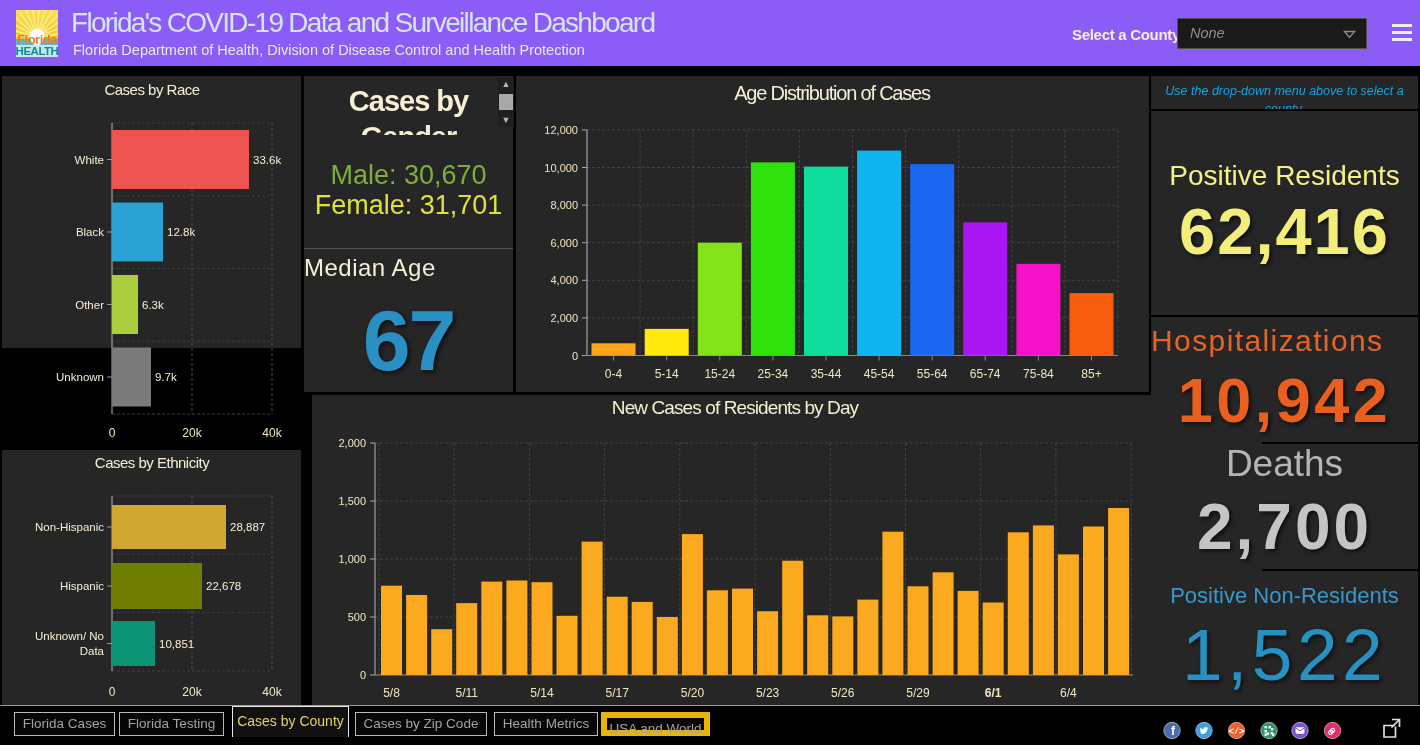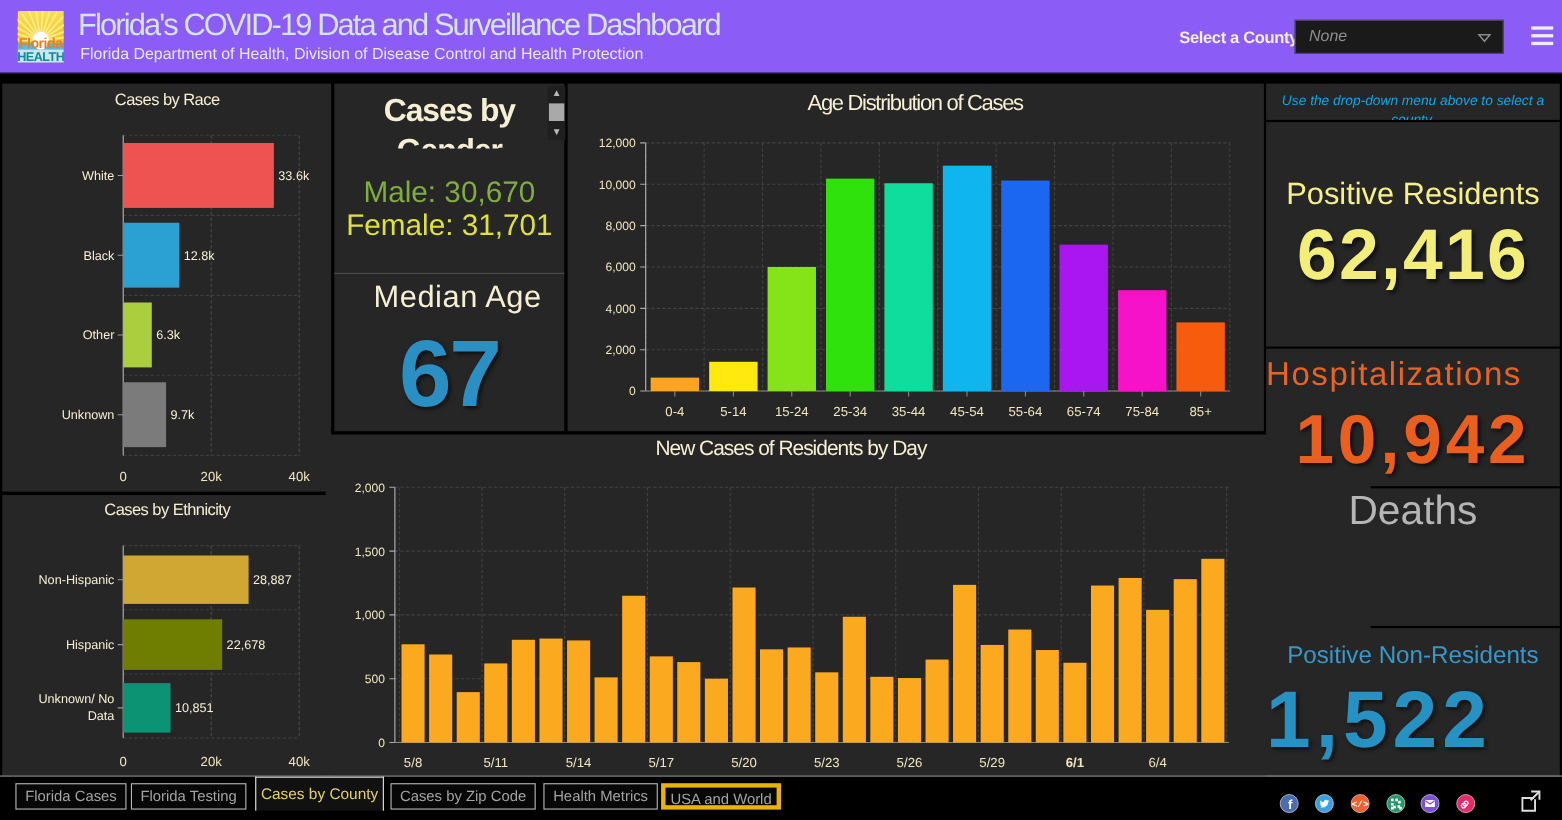--- a/index.html
+++ b/index.html
@@ -47,21 +47,21 @@
         <path d="M1.5 1.5 L11.5 1.5 L6.5 7.5 Z" fill="none" stroke="#8a8a8a" stroke-width="1.4"></path>
       </svg>
   </div>
   <div class="abs" style="left:1392px;top:24px;width:20px;">
     <div style="height:3px;background:#eee;margin-bottom:4px;"></div>
     <div style="height:3px;background:#eee;margin-bottom:4px;"></div>
     <div style="height:3px;background:#eee;"></div>
   </div>
 </div>
 
-<div class="panel" style="left:2px;top:76px;width:299px;height:371px;"><svg width="299" height="371">
+<div class="panel" style="left:2px;top:76px;width:299px;height:272px;"><svg width="299" height="371">
       <text x="150" y="19" font-size="15" letter-spacing="-0.5" fill="#f7efd4" text-anchor="middle">Cases by Race</text>
       <line x1="190" y1="47" x2="190" y2="338" stroke="#4a4a4a" stroke-width="1" stroke-dasharray="3,2"></line>
       <line x1="270" y1="47" x2="270" y2="338" stroke="#4a4a4a" stroke-width="1" stroke-dasharray="3,2"></line>
       <line x1="110" y1="47.0" x2="270" y2="47.0" stroke="#3d3d3d" stroke-width="1" stroke-dasharray="3,2"></line>
       <line x1="110" y1="119.8" x2="270" y2="119.8" stroke="#3d3d3d" stroke-width="1" stroke-dasharray="3,2"></line>
       <line x1="110" y1="192.5" x2="270" y2="192.5" stroke="#3d3d3d" stroke-width="1" stroke-dasharray="3,2"></line>
       <line x1="110" y1="265.2" x2="270" y2="265.2" stroke="#3d3d3d" stroke-width="1" stroke-dasharray="3,2"></line>
       <line x1="110" y1="338.0" x2="270" y2="338.0" stroke="#3d3d3d" stroke-width="1" stroke-dasharray="3,2"></line>
       <line x1="110" y1="47" x2="110" y2="338" stroke="#b5b5b5" stroke-width="1"></line>
       <rect x="110" y="54" width="137" height="59" fill="#ee5351"></rect>
@@ -111,21 +111,21 @@
       <text x="270" y="246" font-size="12" fill="#f1e6bd" text-anchor="middle">40k</text>
     </svg></div>
 
 <div class="panel" style="left:304px;top:76px;width:209px;height:316px;">
   <div class="abs" style="left:0;top:0;width:209px;height:59px;overflow:hidden;text-align:center;">
     <div style="padding-top:7px;font-size:29px;font-weight:bold;letter-spacing:-1px;color:#f7efd4;line-height:36px;">Cases by Gender</div>
   </div>
   <div class="abs" style="left:0;top:84px;width:209px;text-align:center;font-size:27px;color:#7fae3e;">Male: 30,670</div>
   <div class="abs" style="left:0;top:114px;width:209px;text-align:center;font-size:27px;color:#dfe13b;">Female: 31,701</div>
   <div class="abs" style="left:0;top:172px;width:209px;height:1px;background:#4f4f4f;"></div>
-  <div class="abs" style="left:0;top:178px;width:224px;text-align:center;font-size:28px;letter-spacing:0.5px;color:#f7efd4;">Median Age</div>
+  <div class="abs" style="left:0;top:178px;width:224px;font-size:24px;letter-spacing:0.5px;color:#f7efd4;">Median Age</div>
   <div class="abs" style="left:0;top:215px;width:209px;text-align:center;font-size:86px;font-weight:bold;letter-spacing:-2px;color:#2a90c4;text-shadow:2px 2px 4px rgba(0,0,0,0.7);">67</div>
 </div>
 <div style="position:absolute;left:498px;top:78px;width:16px;height:49px;background:#1f1f1f;">
     <div style="position:absolute;top:0;left:0;width:16px;height:13px;color:#b9b9b9;font-size:9px;text-align:center;line-height:13px;">▲</div>
     <div style="position:absolute;top:16px;left:1px;width:14px;height:16px;background:#a9a9a9;"></div>
     <div style="position:absolute;bottom:0;left:0;width:16px;height:13px;color:#b9b9b9;font-size:9px;text-align:center;line-height:13px;">▼</div>
   </div>
 
 <div class="panel" style="left:516px;top:76px;width:633px;height:316px;"><svg width="633" height="316">
       <text x="316" y="24" font-size="20" letter-spacing="-1.2" fill="#f7efd4" text-anchor="middle">Age Distribution of Cases</text>
@@ -188,21 +188,21 @@
       <line x1="469.2" y1="279.5" x2="469.2" y2="284.5" stroke="#888" stroke-width="1"></line>
       <text x="469.2" y="302" font-size="12" fill="#f1e6bd" text-anchor="middle">65-74</text>
       <rect x="500.4" y="187.8" width="44" height="91.7" fill="#f512c9"></rect>
       <line x1="522.4" y1="279.5" x2="522.4" y2="284.5" stroke="#888" stroke-width="1"></line>
       <text x="522.4" y="302" font-size="12" fill="#f1e6bd" text-anchor="middle">75-84</text>
       <rect x="553.5" y="217.1" width="44" height="62.4" fill="#f75c0e"></rect>
       <line x1="575.5" y1="279.5" x2="575.5" y2="284.5" stroke="#888" stroke-width="1"></line>
       <text x="575.5" y="302" font-size="12" fill="#f1e6bd" text-anchor="middle">85+</text>
     </svg></div>
 
-<div class="panel" style="left:296px;top:395px;width:950px;height:310px;"><svg width="845" height="310">
+<div class="panel" style="left:312px;top:395px;width:950px;height:310px;"><svg width="845" height="310">
       <text x="423" y="19" font-size="19" letter-spacing="-0.9" fill="#f7efd4" text-anchor="middle">New Cases of Residents by Day</text>
       <line x1="63" y1="280.0" x2="821.1" y2="280.0" stroke="#424242" stroke-width="1" stroke-dasharray="3,2"></line>
       <line x1="58" y1="280.0" x2="63" y2="280.0" stroke="#aaa" stroke-width="1"></line>
       <text x="54" y="284.0" font-size="11" fill="#f1e6bd" text-anchor="end">0</text>
       <line x1="63" y1="222.0" x2="821.1" y2="222.0" stroke="#424242" stroke-width="1" stroke-dasharray="3,2"></line>
       <line x1="58" y1="222.0" x2="63" y2="222.0" stroke="#aaa" stroke-width="1"></line>
       <text x="54" y="226.0" font-size="11" fill="#f1e6bd" text-anchor="end">500</text>
       <line x1="63" y1="164.0" x2="821.1" y2="164.0" stroke="#424242" stroke-width="1" stroke-dasharray="3,2"></line>
       <line x1="58" y1="164.0" x2="63" y2="164.0" stroke="#aaa" stroke-width="1"></line>
       <text x="54" y="168.0" font-size="11" fill="#f1e6bd" text-anchor="end">1,000</text>
@@ -273,33 +273,34 @@
 <div class="panel" style="left:1151px;top:111px;width:267px;height:204px;">
   <div class="abs" style="left:0;top:49px;width:267px;text-align:center;font-size:28px;color:#f5f087;">Positive Residents</div>
   <div class="abs" style="left:0;top:83px;width:267px;text-align:center;font-size:65px;font-weight:bold;letter-spacing:2px;color:#f3ee79;text-shadow:2px 2px 4px rgba(0,0,0,0.7);">62,416</div>
 </div>
 <div class="panel" style="left:1151px;top:317px;width:267px;height:125px;">
   <div class="abs" style="left:0;top:7px;width:267px;text-align:left;font-size:30px;letter-spacing:1.4px;color:#e76426;">Hospitalizations</div>
   <div class="abs" style="left:0;top:47px;width:267px;text-align:center;font-size:63px;font-weight:bold;letter-spacing:3.5px;color:#ea5f1e;text-shadow:2px 2px 4px rgba(0,0,0,0.7);">10,942</div>
 </div>
 <div class="panel" style="left:1151px;top:444px;width:267px;height:125px;">
   <div class="abs" style="left:0;top:-1px;width:267px;text-align:center;font-size:37px;color:#b5b5b5;">Deaths</div>
+  <div class="abs" style="left:0;top:46px;width:267px;text-align:center;font-size:64px;font-weight:bold;letter-spacing:3px;color:#c4c4c4;text-shadow:2px 2px 4px rgba(0,0,0,0.7);">2,700</div>
 </div>
 <div class="panel" style="left:1151px;top:571px;width:267px;height:135px;">
   <div class="abs" style="left:0;top:12px;width:267px;text-align:center;font-size:22px;color:#3997c9;">Positive Non-Residents</div>
-  <div class="abs" style="left:0;top:42px;width:267px;text-align:left;font-size:73px;font-weight:bold;letter-spacing:4.5px;color:#2692c4;text-shadow:2px 2px 4px rgba(0,0,0,0.7);">1,522</div>
+  <div class="abs" style="left:0;top:42px;width:267px;text-align:center;font-size:73px;font-weight:normal;letter-spacing:4.5px;color:#2692c4;text-shadow:2px 2px 4px rgba(0,0,0,0.7);">1,522</div>
 </div>
 
 <div class="abs" style="left:0;top:705px;width:1420px;height:1px;background:#9a9a9a;"></div>
 <div style="position:absolute;left:14px;top:712px;width:101px;height:24px;background:#070707;border:1px solid #b9b9b9;color:#a3a3a3;font-size:13.5px;text-align:center;line-height:22px;">Florida Cases</div>
 <div style="position:absolute;left:119px;top:712px;width:105px;height:24px;background:#070707;border:1px solid #b9b9b9;color:#a3a3a3;font-size:13.5px;text-align:center;line-height:22px;">Florida Testing</div>
 <div style="position:absolute;left:232px;top:706px;width:117px;height:31px;background:#111;border:1px solid #e8e8e8;border-bottom:none;color:#e6d067;font-size:14px;text-align:center;line-height:29px;">Cases by County</div>
 <div style="position:absolute;left:355px;top:712px;width:132px;height:24px;background:#070707;border:1px solid #b9b9b9;color:#a3a3a3;font-size:13.5px;text-align:center;line-height:22px;">Cases by Zip Code</div>
 <div style="position:absolute;left:494px;top:712px;width:104px;height:24px;background:#070707;border:1px solid #b9b9b9;color:#a3a3a3;font-size:13.5px;text-align:center;line-height:22px;">Health Metrics</div>
-<div style="position:absolute;left:601px;top:712px;width:109px;height:24px;background:#070707;border:4px solid #eab308;color:#a3a3a3;font-size:13.5px;text-align:center;line-height:22px;">USA and World</div>
+<div style="position:absolute;left:601px;top:712px;width:109px;height:24px;background:#070707;border:6px solid #eab308;color:#a3a3a3;font-size:13.5px;text-align:center;line-height:22px;">USA and World</div>
 <div class="abs" style="left:1150px;top:712px;"><svg width="270" height="36">
       <circle cx="22" cy="18.5" r="8.2" fill="#4a6cb3" stroke="#cfcfcf" stroke-width="0.7"></circle>
       <circle cx="54" cy="18.5" r="8.2" fill="#38a1e4" stroke="#cfcfcf" stroke-width="0.7"></circle>
       <circle cx="86.5" cy="18.5" r="8.2" fill="#ef6030" stroke="#cfcfcf" stroke-width="0.7"></circle>
       <circle cx="119" cy="18.5" r="8.2" fill="#27986b" stroke="#cfcfcf" stroke-width="0.7"></circle>
       <circle cx="150" cy="18.5" r="8.2" fill="#7e4fd8" stroke="#cfcfcf" stroke-width="0.7"></circle>
       <circle cx="182.5" cy="18.5" r="8.2" fill="#e82a6a" stroke="#cfcfcf" stroke-width="0.7"></circle>
       <text x="23" y="23.1" font-size="12" font-weight="bold" fill="#fff" text-anchor="middle" font-family="Liberation Sans,sans-serif">f</text>
       <path d="M50.2 21.6 q2.6 1.1 5 -0.4 q2.2 -1.4 2.2 -3.9 l1.2 -1 l-1.3 0.1 l0.8 -1.1 l-1.4 0.5 q-1.3 -1.3 -2.6 -0.3 q-1 0.7 -0.6 1.9 q-2.1 -0.2 -3.3 -1.6 q-0.6 1.4 0.6 2.4 l-1 -0.2 q0.2 1.4 1.4 1.8 l-1 0.2 q0.6 1.1 1.8 1.1 q-1 0.7 -1.8 0.5 z" fill="#fff"></path>
       <text x="86.5" y="21.7" font-size="8.5" font-weight="bold" fill="#fff" text-anchor="middle" font-family="Liberation Mono,monospace">&lt;/&gt;</text>

